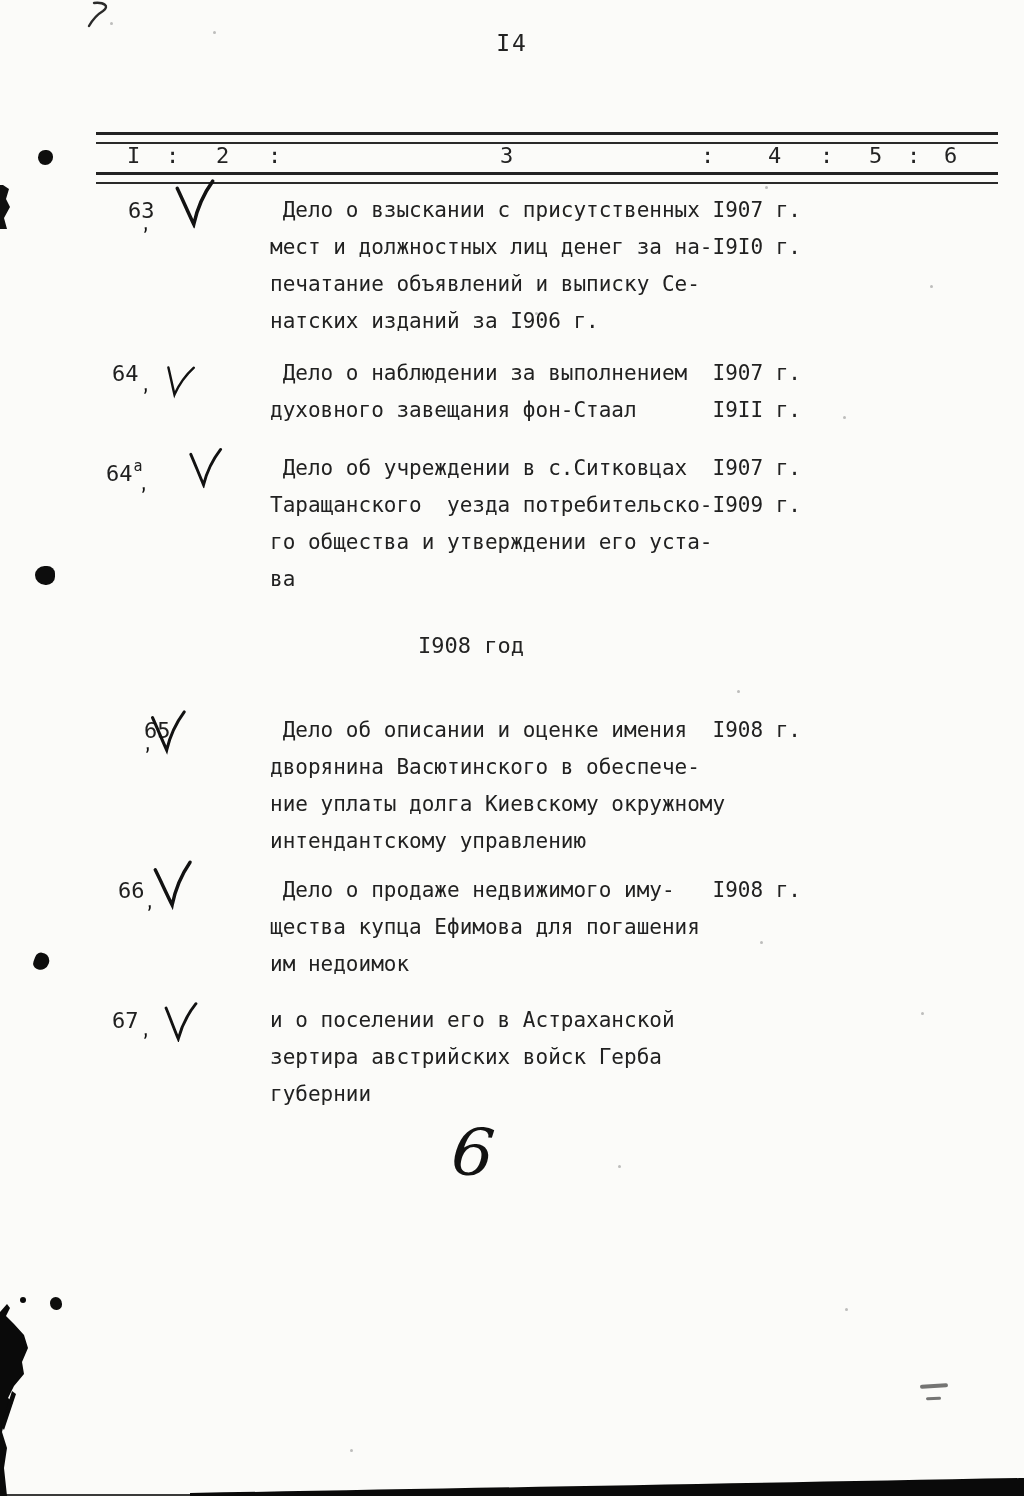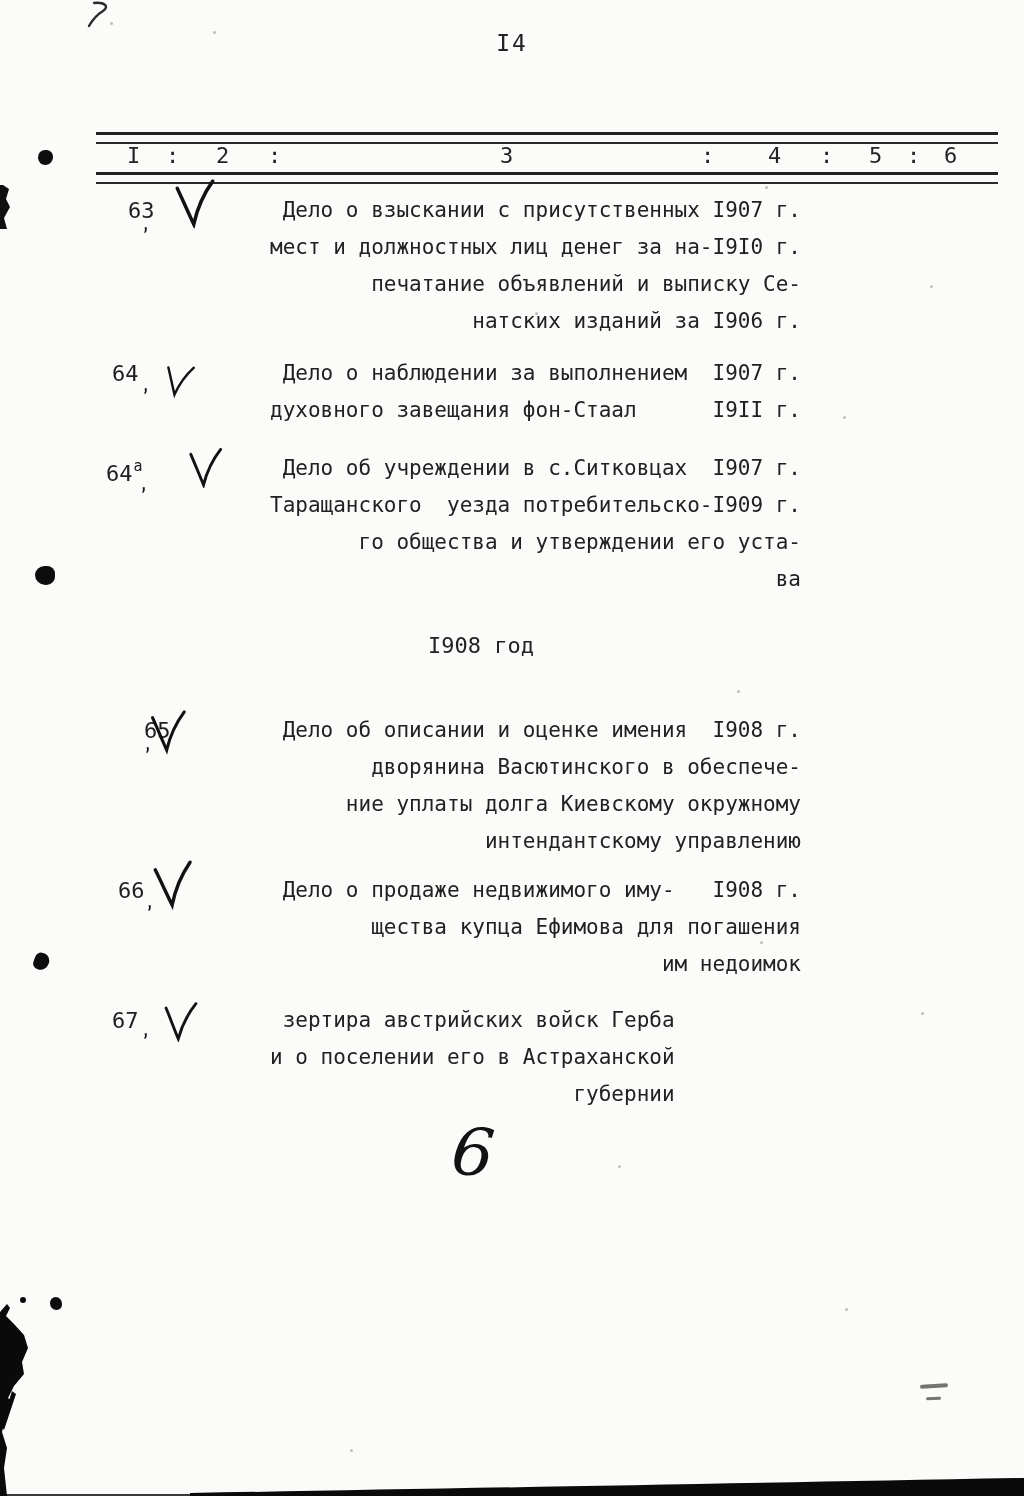--- a/index.html
+++ b/index.html
@@ -28,26 +28,26 @@
     white-space:nowrap;
   }
   .entry .num sup{font-size:15px;position:relative;top:-2px;left:1px;}
   .entry .tick{
     position:absolute;font-size:22px;color:#131313;
     transform:rotate(-18deg);font-family:"DejaVu Serif",serif;
   }
   .entry .check{position:absolute;}
   .entry .text{
     position:absolute;left:270px;top:0;
-    font-size:21px;line-height:37px;white-space:pre;color:#212121;text-align:right;
+    font-size:21px;line-height:37px;white-space:pre;color:#212121;
   }
   .entry .text .line.first{text-indent:1ch;}
   
   .section-heading{
-    position:absolute;left:428px;top:633px;font-size:22px;color:#232323;
+    position:absolute;left:418px;top:633px;font-size:22px;color:#232323;
   }
   
   .hand-six{
     position:absolute;left:452px;top:1120px;
     font-family:"DejaVu Serif",serif;font-style:italic;
     font-size:66px;color:#121212;transform:rotate(6deg);line-height:1;
   }
   
   .artifact{position:absolute;}
   .speck{position:absolute;width:3px;height:3px;border-radius:50%;
@@ -116,21 +116,21 @@
           <path d="M3,5 C6,13 10,25 13,33 C17,20 24,9 30,2" fill="none" stroke="#121212" stroke-width="2.6" stroke-linecap="round"></path>
         </svg>
         <div class="text"><div class="line first">Дело о продаже недвижимого иму-   I908 г.</div><div class="line">щества купца Ефимова для погашения</div><div class="line">им недоимок</div></div>
       </div>
       <div class="entry" style="top: 1002px;">
         <span class="num" style="left: 112px; text-align: right;">67</span>
         <span class="tick" style="left: 140px; top: 14px;">‚</span>
         <svg class="check" width="36" height="40" viewBox="0 0 32 36" style="left: 163px; top: 0px; transform: rotate(-2deg);">
           <path d="M3,5 C6,13 10,25 13,33 C17,20 24,9 30,2" fill="none" stroke="#121212" stroke-width="2.6" stroke-linecap="round"></path>
         </svg>
-        <div class="text"><div class="line">зертира австрийских войск Герба</div><div class="line">и о поселении его в Астраханской</div><div class="line">губернии</div></div>
+        <div class="text"><div class="line">и о поселении его в Астраханской</div><div class="line">зертира австрийских войск Герба</div><div class="line">губернии</div></div>
       </div>
     </div>
 
   <div class="section-heading">I908 год</div>
 
   <div class="hand-six">6</div>
 
   <svg class="artifact" style="left:84px;top:0" width="36" height="30" viewBox="0 0 36 30">
     <path d="M10,3 C20,2 26,6 19,11 C14,14 9,19 5,26" fill="none" stroke="#2a2a2a" stroke-width="2.4" stroke-linecap="round"></path>
   </svg>

